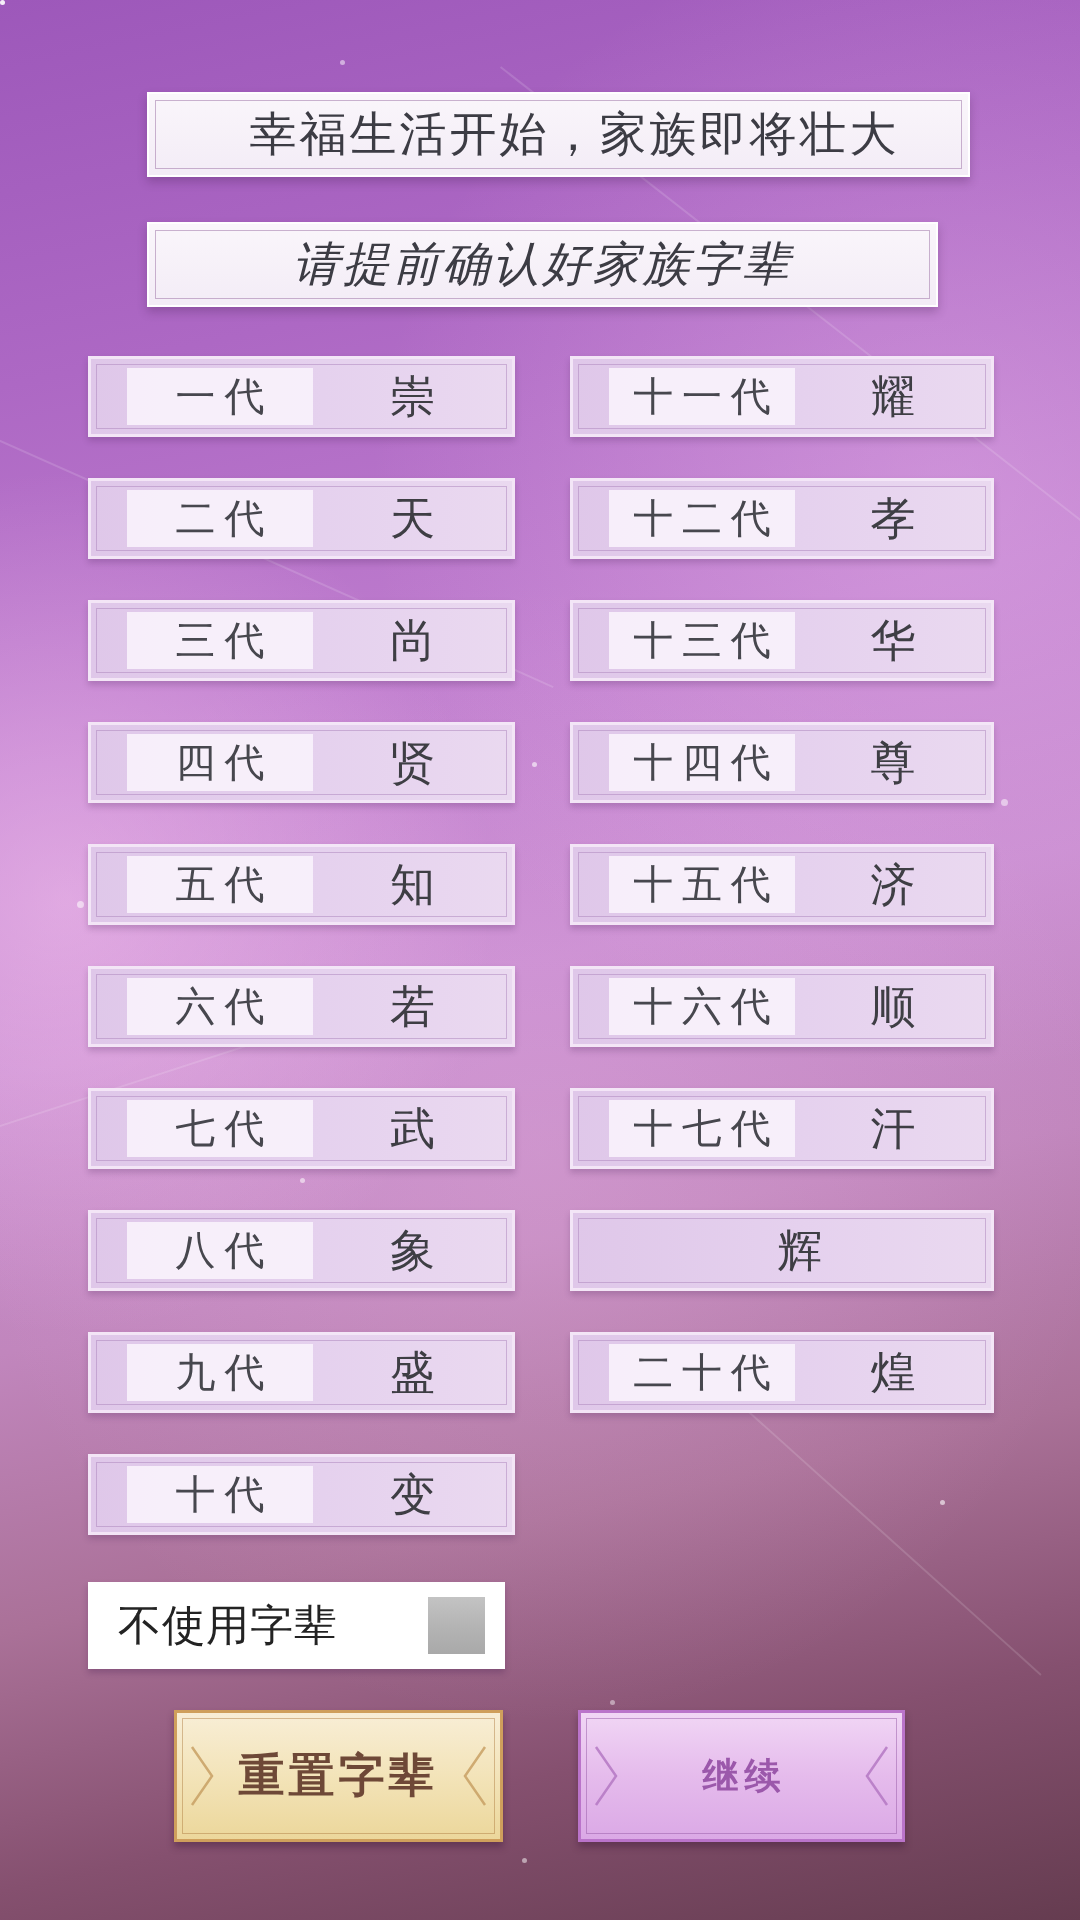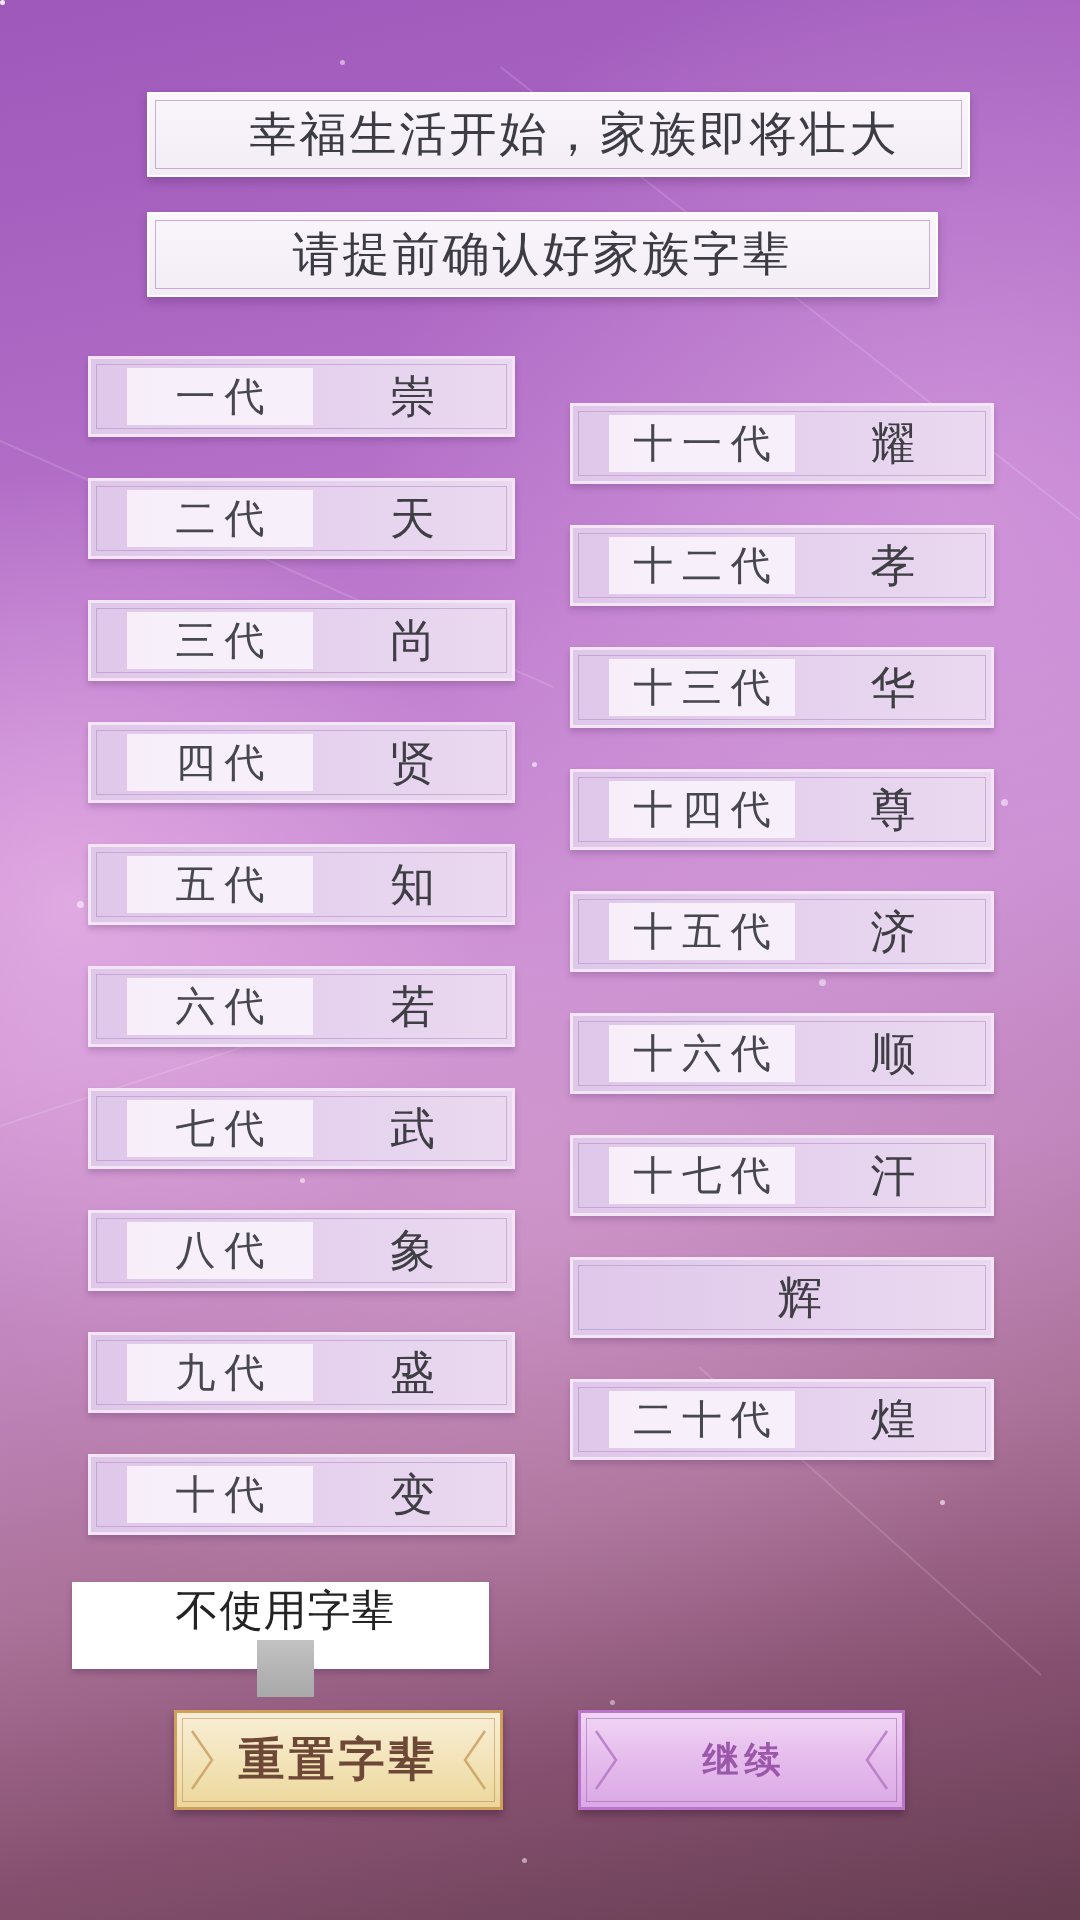--- a/index.html
+++ b/index.html
@@ -38,26 +38,26 @@
   .banner{
     position:absolute;left:147px;width:787px;height:81px;
     background:linear-gradient(180deg,#faf6fb 0%,#f3ecf6 100%);
     border:2px solid rgba(255,255,255,0.95);
     box-shadow:0 5px 9px rgba(70,30,80,0.28);
     display:flex;align-items:center;justify-content:center;
   }
   .banner::before{
     content:"";position:absolute;inset:6px;border:1px solid rgba(160,120,170,0.55);pointer-events:none;
   }
-  .banner.b1{top:92px;padding-left:32px;} .banner.b2{top:212px;}
+  .banner.b1{top:92px;padding-left:32px;} .banner.b2{top:222px;font-style:italic;}
   .banner span{font-size:47px;color:#3c3c44;font-weight:500;letter-spacing:3px;}
   
   .col{position:absolute;top:356px;display:flex;flex-direction:column;gap:41px;}
   .col.left{left:88px;width:427px;}
-  .col.right{left:570px;width:424px;margin-top:47px;}
+  .col.right{left:570px;width:424px;}
   .gen-row{
     position:relative;height:81px;display:flex;align-items:center;
     padding-left:36px;box-sizing:border-box;
     background:linear-gradient(90deg,#dfc7e9 0%,#e5d1ee 55%,#ead9f0 100%);
     border:3px solid rgba(243,231,247,0.95);
     box-shadow:0 4px 6px rgba(70,30,80,0.22);
   }
   .gen-row::before{
     content:"";position:absolute;inset:5px;border:1px solid rgba(170,130,185,0.5);pointer-events:none;
   }
@@ -71,31 +71,31 @@
     flex:1;text-align:center;font-size:45px;color:#3e3e44;letter-spacing:0;
     position:relative;z-index:1;
   }
   
   .opt-bar{
     position:absolute;top:1582px;height:87px;width:417px;background:#ffffff;
     box-shadow:0 4px 6px rgba(70,30,80,0.28);
     display:flex;align-items:center;justify-content:space-between;
     padding:0 20px 0 30px;box-sizing:border-box;
   }
-  .opt-bar.no{left:72px;flex-direction:column;} .opt-bar.yes{left:574px;}
+  .opt-bar.no{left:88px;} .opt-bar.yes{left:574px;}
   .opt-label{font-size:43px;color:#232323;font-weight:500;letter-spacing:1px;}
   .opt-box{
     position:relative;width:57px;height:57px;
     background:linear-gradient(180deg,#c3c3c3 0%,#b3b3b3 55%,#a9a9a9 100%);
     flex:0 0 auto;
   }
   .opt-box svg.check{position:absolute;left:-6px;top:-12px;overflow:visible;}
   
   .btn{
-    position:absolute;top:1710px;height:100px;box-sizing:border-box;
+    position:absolute;top:1710px;height:132px;box-sizing:border-box;
     display:flex;align-items:center;justify-content:center;
     box-shadow:0 5px 7px rgba(55,20,50,0.38);cursor:pointer;text-align:center;
   }
   .btn::before{content:"";position:absolute;inset:5px;pointer-events:none;}
   .btn .chev{position:absolute;top:50%;transform:translateY(-50%);}
   .btn .chev.cl{left:12px;} .btn .chev.cr{right:12px;}
   .btn-gold{
     left:174px;width:329px;
     background:linear-gradient(180deg,#f8eed6 0%,#f3e4ba 48%,#ecd79b 100%);
     border:3px solid #cf9f5c;

